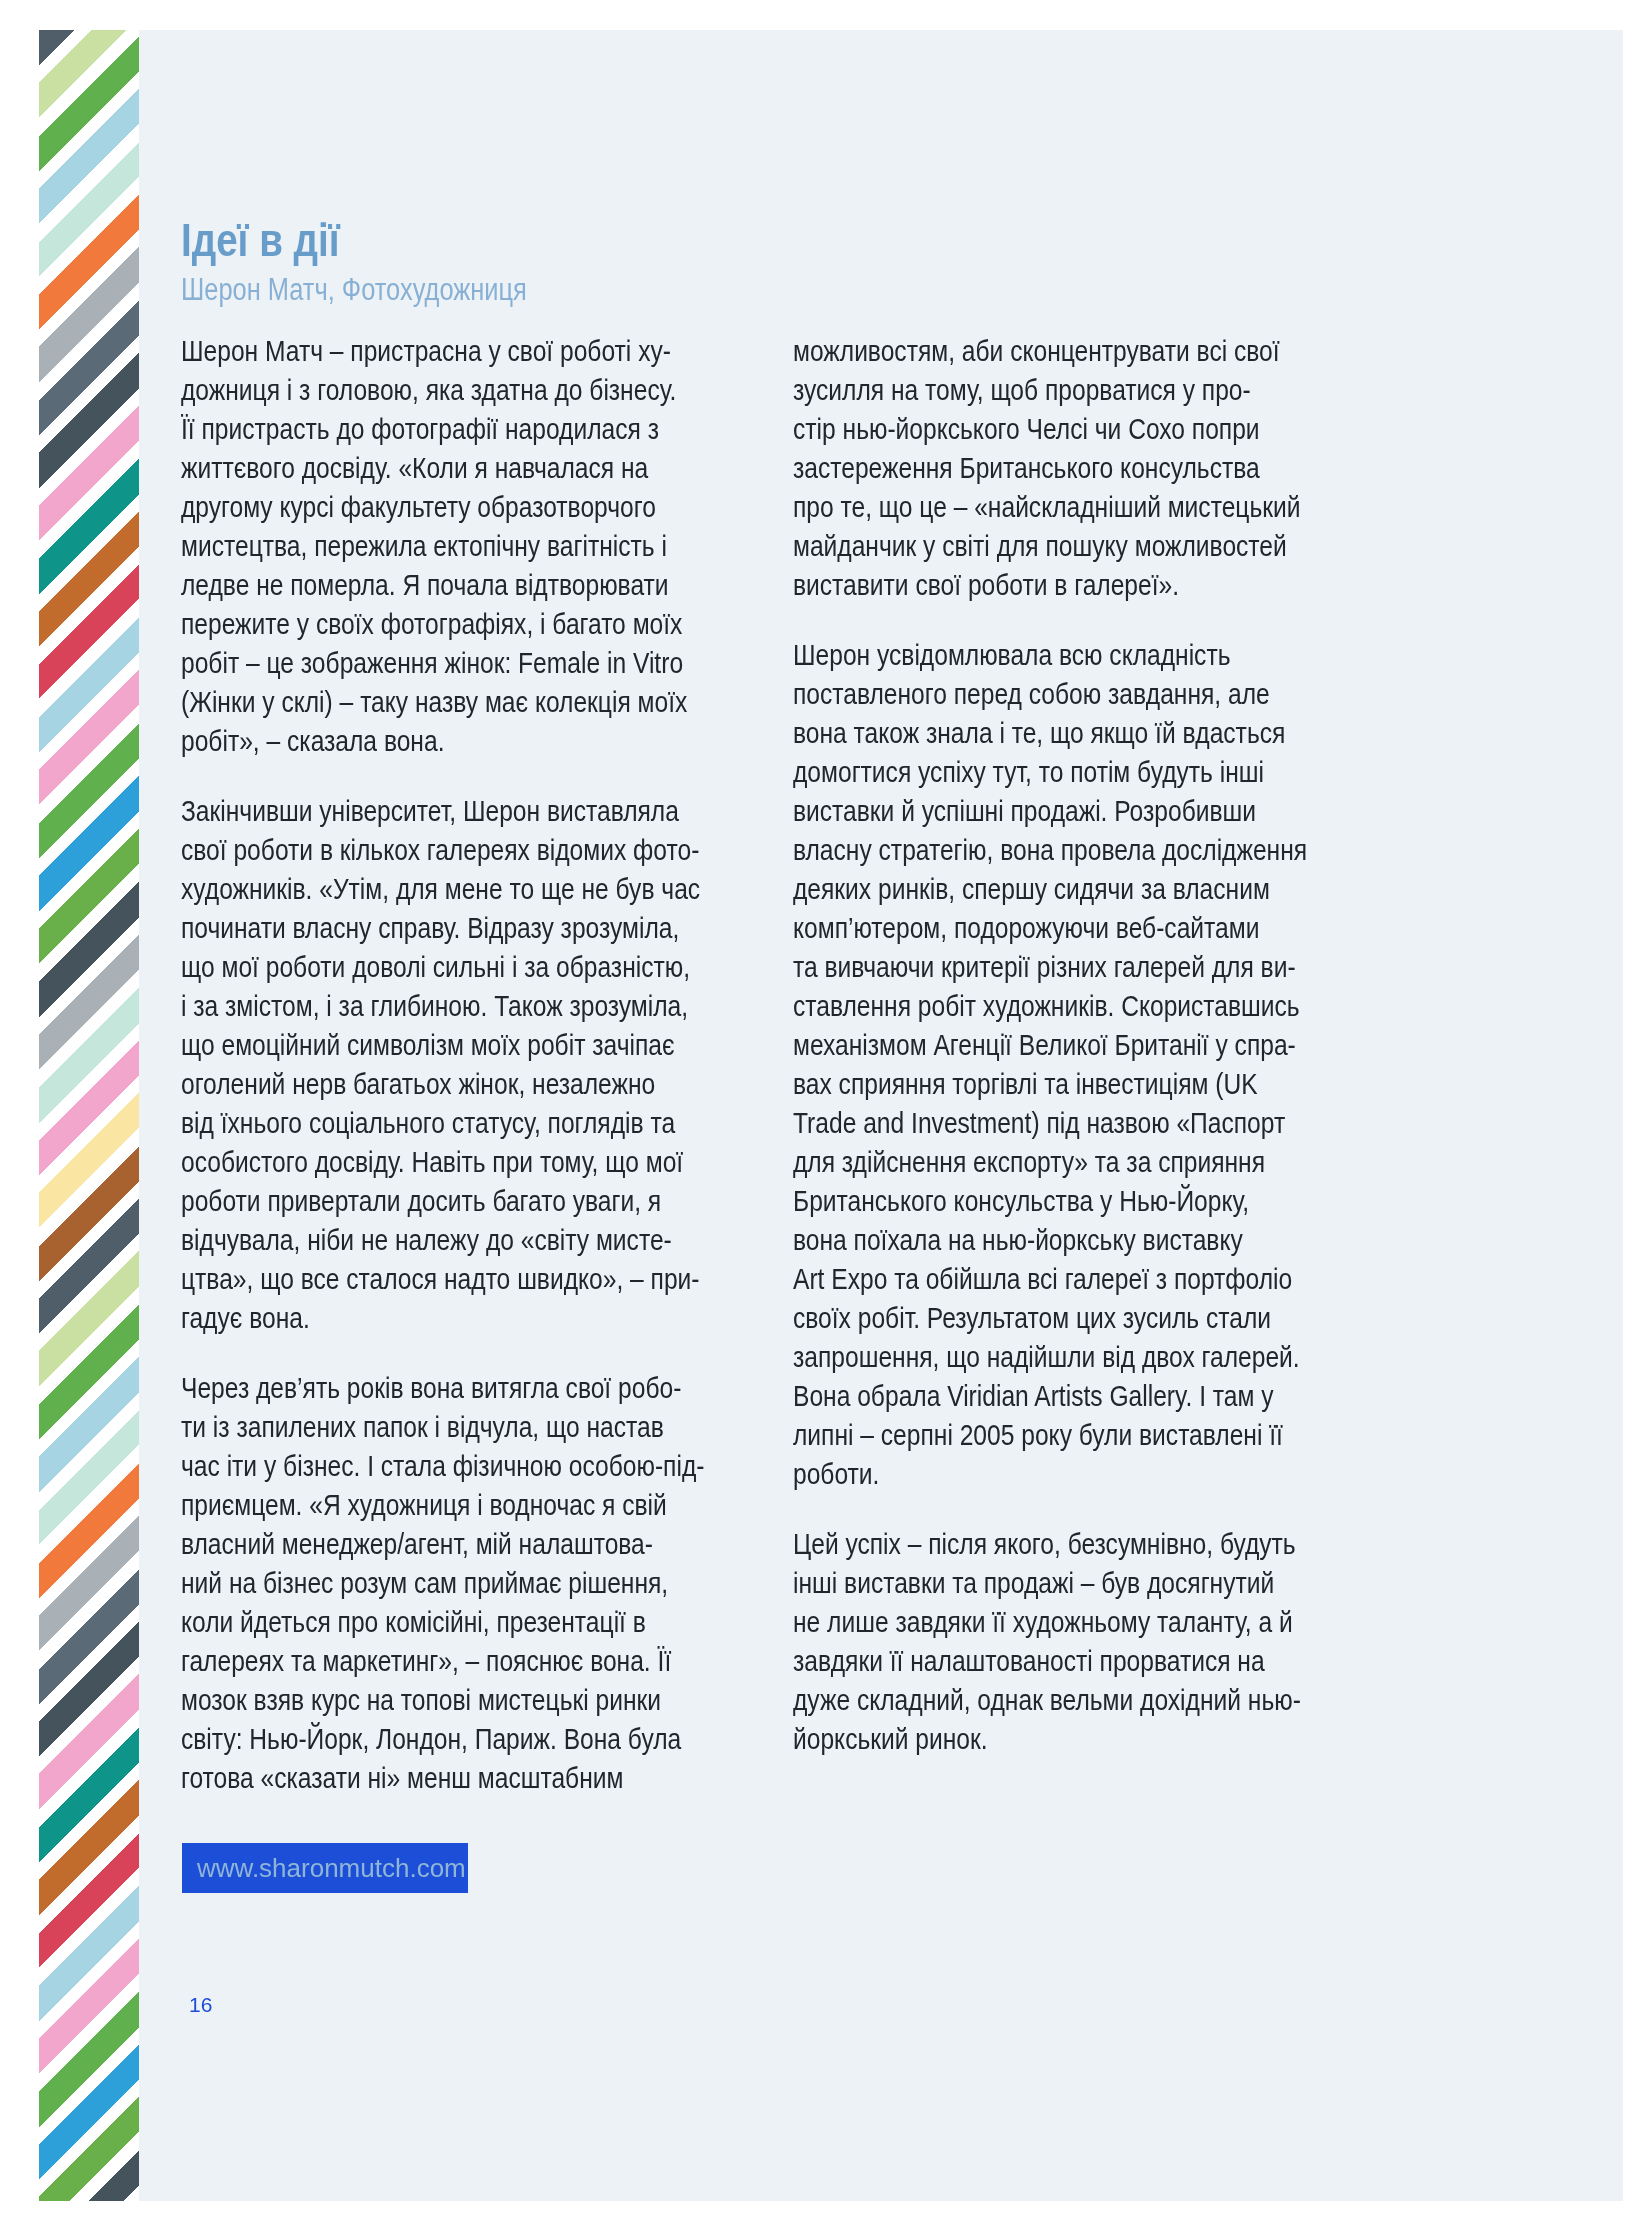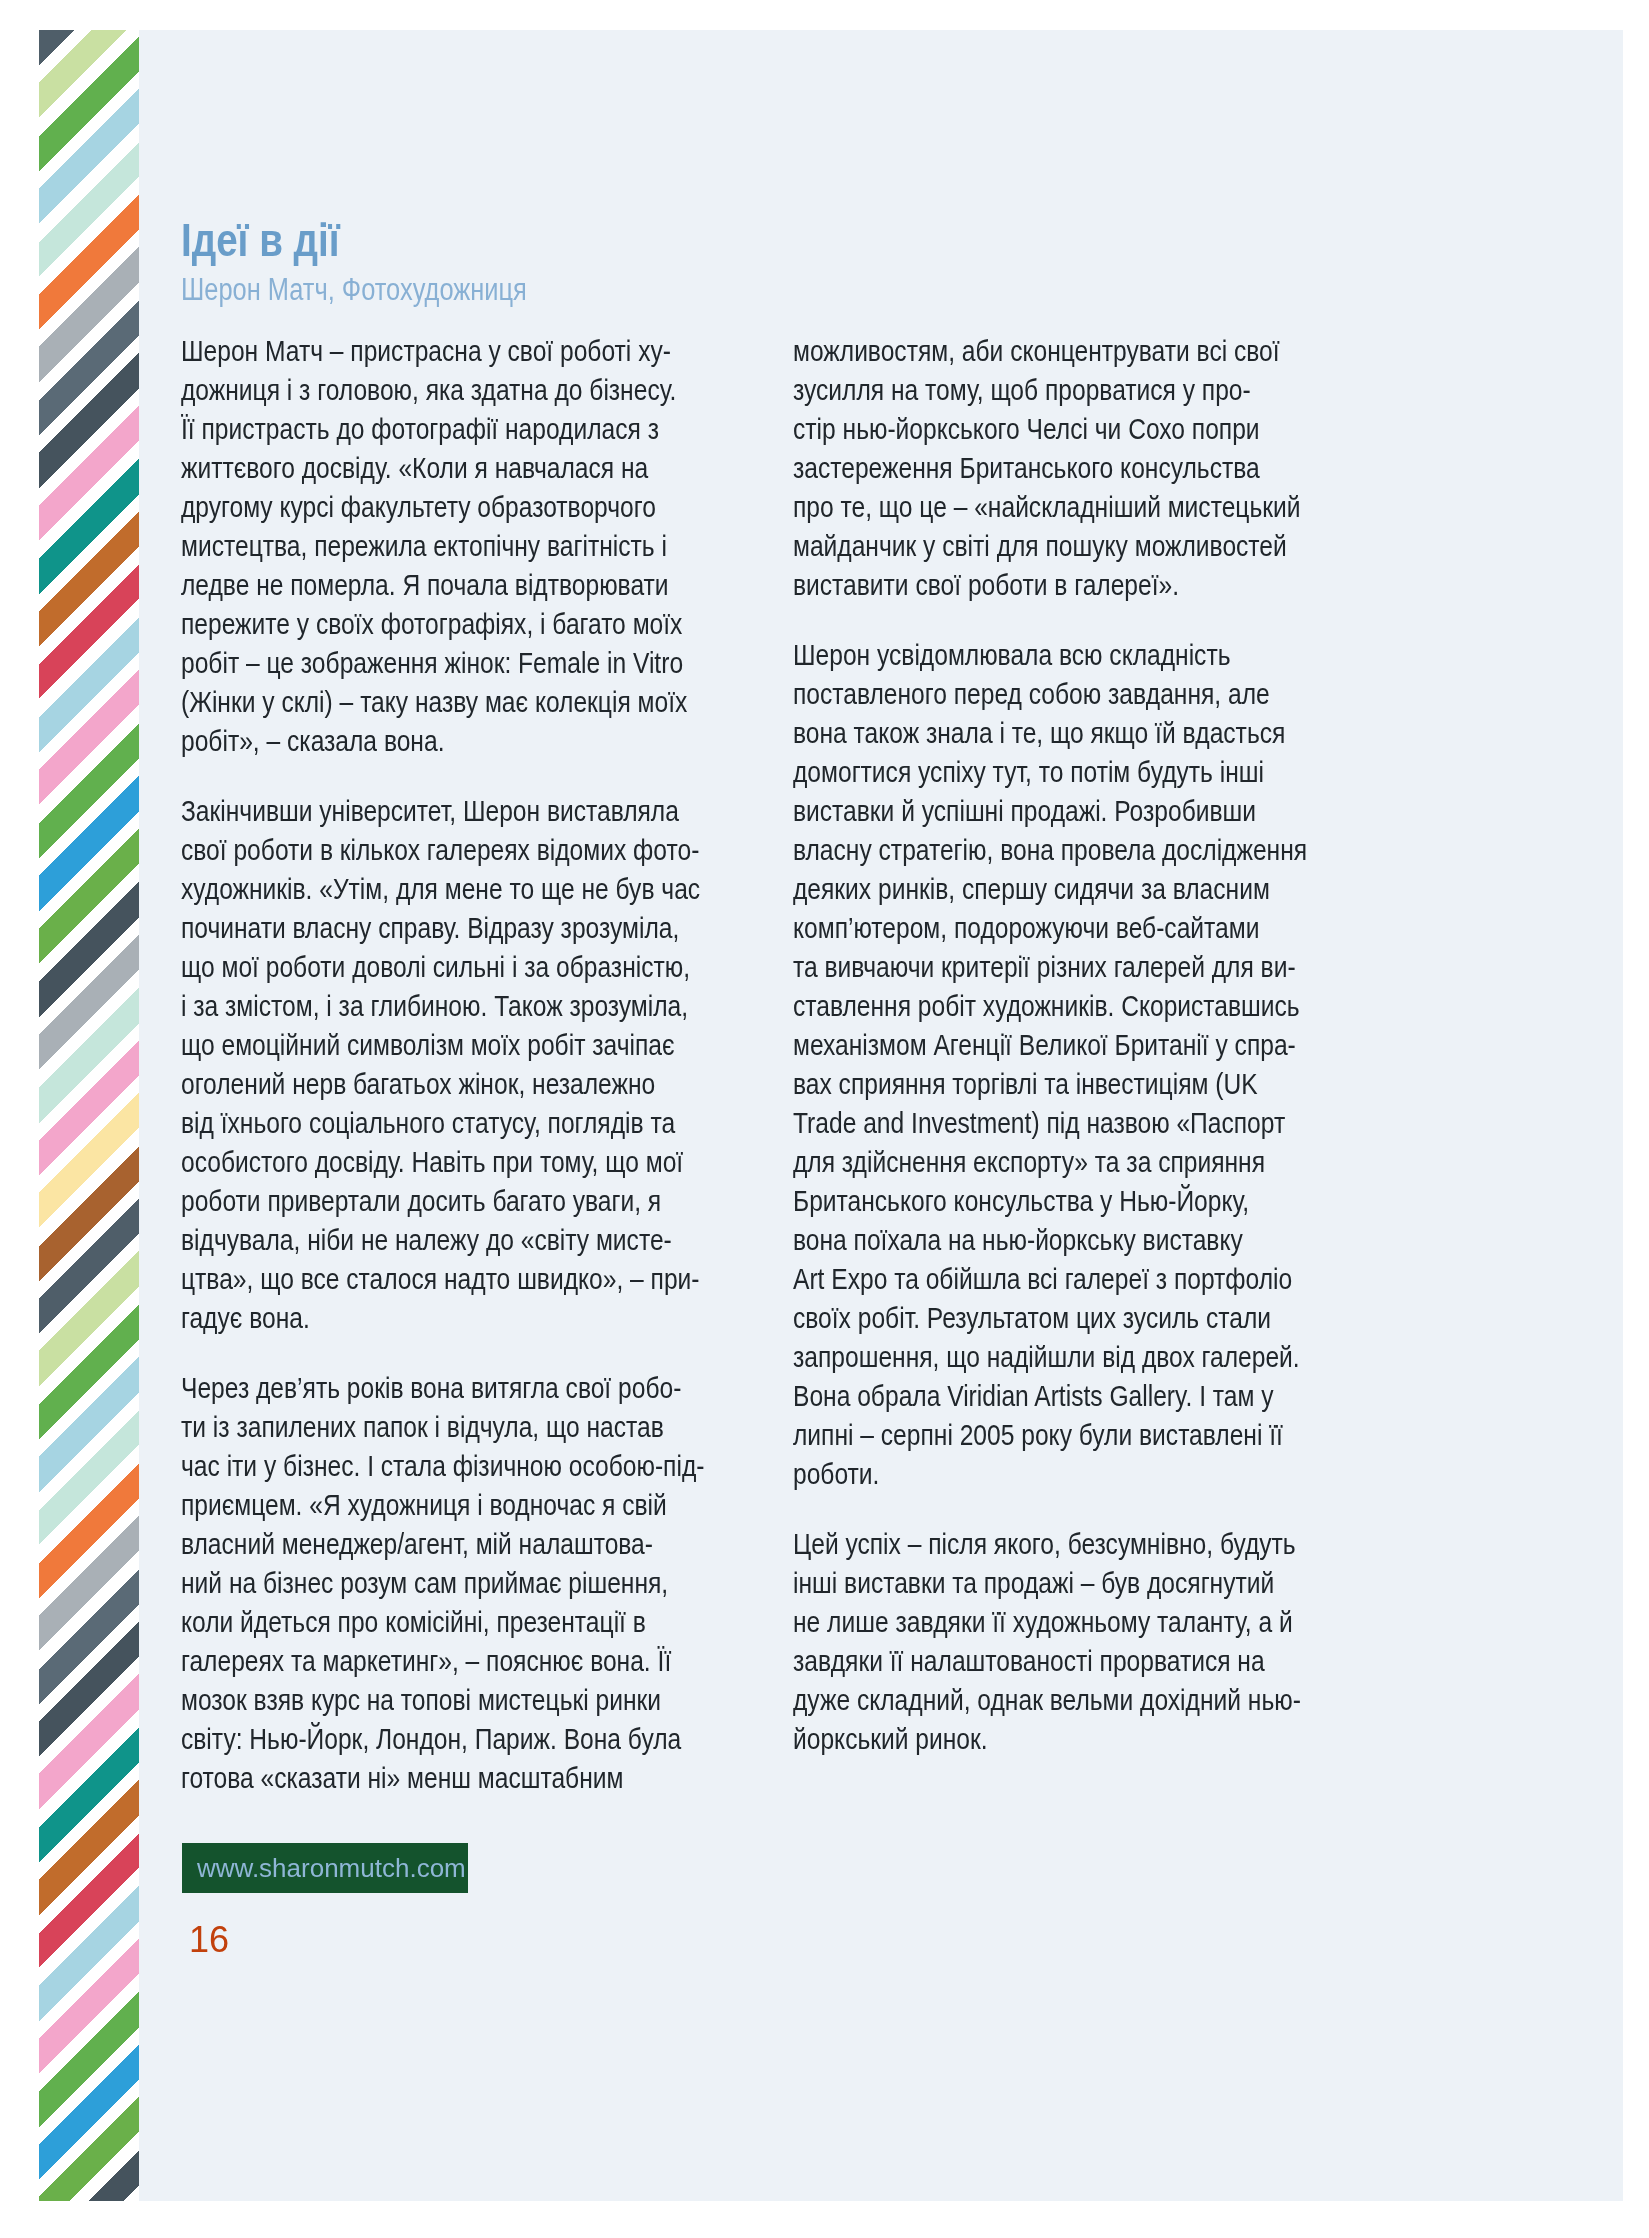--- a/index.html
+++ b/index.html
@@ -91,37 +91,37 @@
   .para {
     white-space: pre-line;
     margin: 0 0 31px 0;
   }
   .url-box {
     position: absolute;
     left: 182px;
     top: 1843px;
     width: 286px;
     height: 50px;
-    background: #14532d;
+    background: #1d4ed8;
     display: flex;
     align-items: center;
     padding-left: 15px;
     box-sizing: border-box;
   }
   .url-text {
     font-size: 26px;
     color: #8fb6d6;
     white-space: nowrap;
   }
   .page-number {
     position: absolute;
     left: 189px;
-    top: 1919px;
-    font-size: 36px;
-    color: #c2410c;
+    top: 1993px;
+    font-size: 21px;
+    color: #1d4ed8;
   }
 </style>
 </head>
 <body>
 
 <div class="content-bg"></div>
 
 <div class="stripe-band"></div>
 
 <h1 class="page-title">Ідеї в дії</h1>

